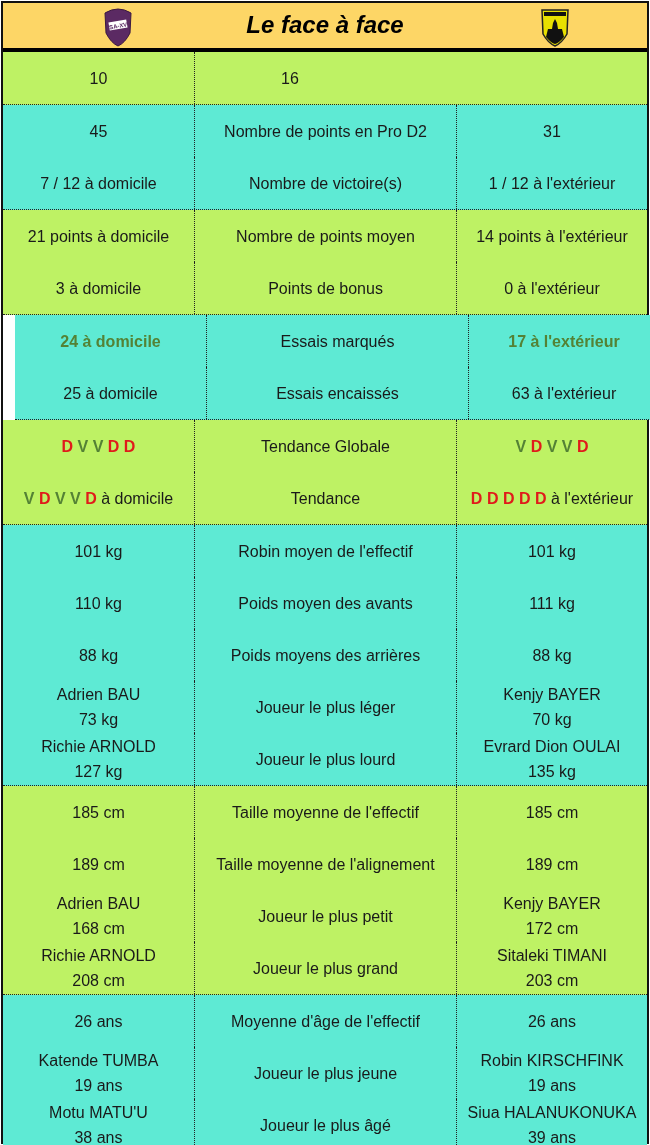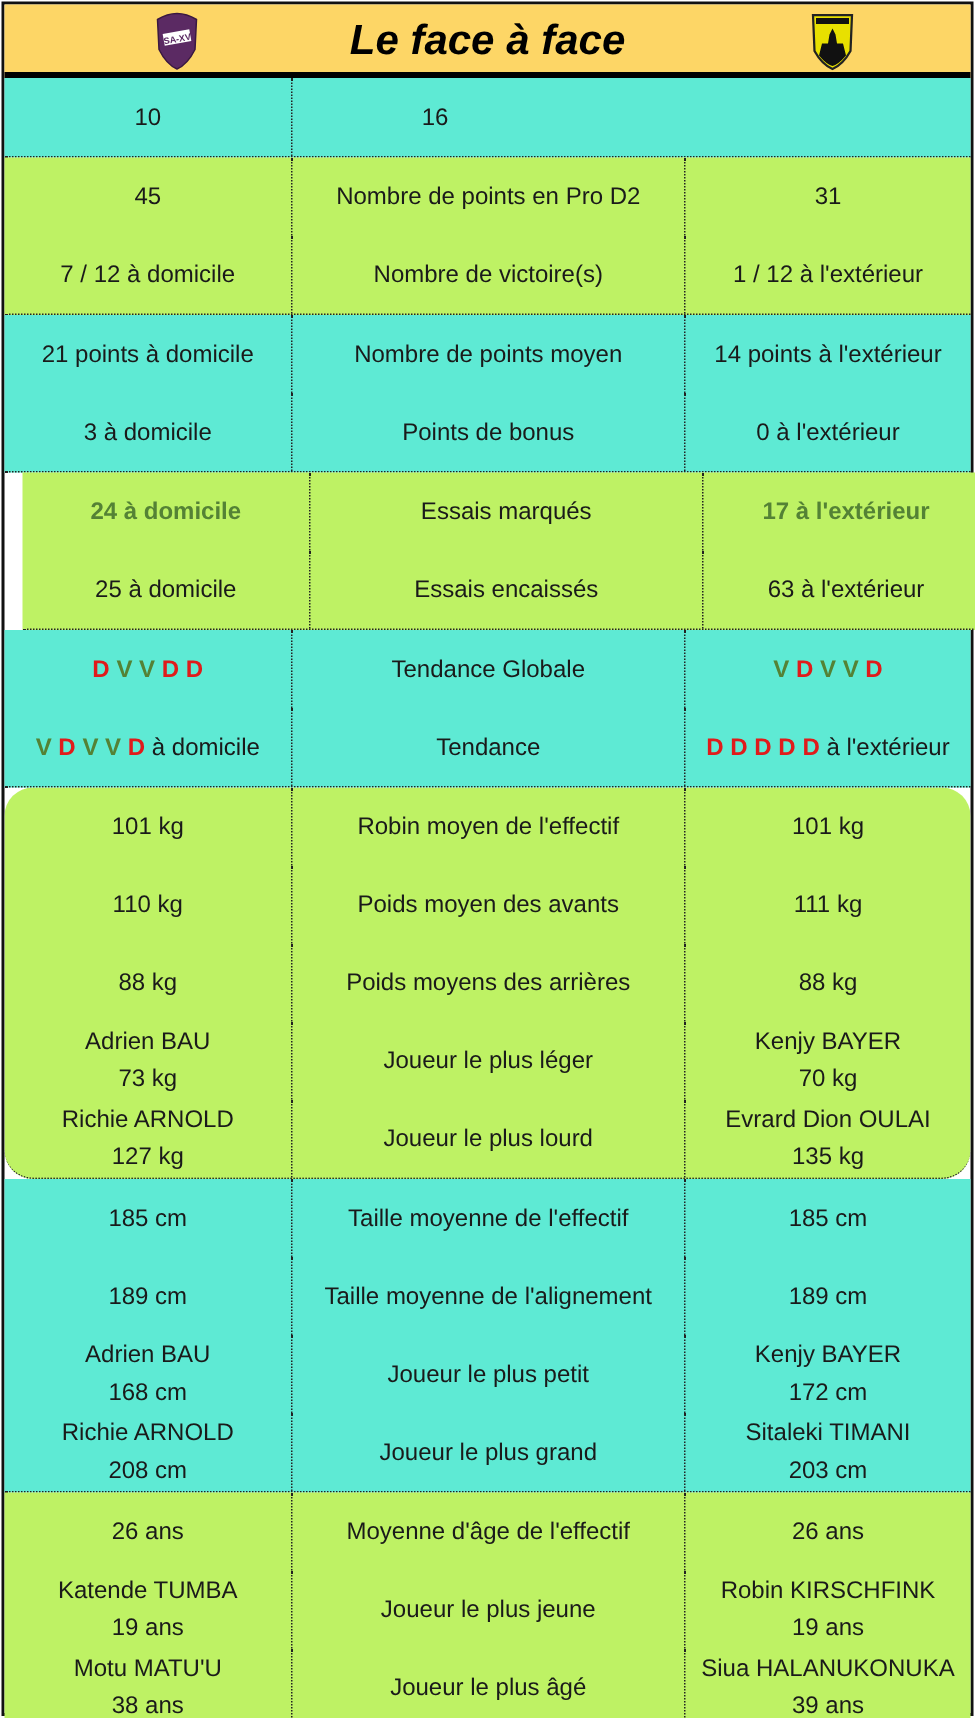--- a/index.html
+++ b/index.html
@@ -1,25 +1,25 @@
 <!DOCTYPE html>
 <html><head>
 <meta charset="utf-8">
 <style>
   * { box-sizing: border-box; margin: 0; padding: 0; }
   body { width: 650px; height: 1145px; background: #fff; font-family: "Liberation Sans", sans-serif; color: #1a1a1a; overflow: hidden; }
   .frame { position: absolute; left: 1px; top: 1px; width: 648px; height: 1143px; border: 2px solid #111; }
   .header { position: absolute; left: 0; top: 0; width: 644px; height: 49px; background: #fdd666; border-bottom: 4px solid #000; }
-  .title { position: absolute; left: 0; right: 0; top: 8px; text-align: center; font-size: 28px; font-weight: bold; font-style: italic; color: #000; }
+  .title { position: absolute; left: 0; right: 0; top: 8px; text-align: center; font-size: 24px; font-weight: bold; font-style: italic; color: #000; }
   .logo { position: absolute; top: 4px; width: 30px; height: 40px; }
   .logo-left { left: 100px; }
   .logo-right { left: 537px; }
   .section { position: absolute; left: 0; width: 644px; border-bottom: 1px dotted #222; }
-  .section.green { background: #5eead4; }
-  .section.cream { background: #bef264; }
+  .section.green { background: #bef264; }
+  .section.cream { background: #5eead4; }
   .section.last { border-bottom: none; }
   .row { position: relative; height: 52px; display: flex; }
   .cell { display: flex; align-items: center; justify-content: center; text-align: center; font-size: 16px; line-height: 25px; flex-direction: column; }
   .c1 { width: 192px; border-right: 1px dotted #222; }
   .c2 { width: 262px; border-right: 1px dotted #222; }
   .c3 { width: 190px; }
   .bold-green { color: #548235; font-weight: bold; }
   .v { color: #548235; font-weight: bold; }
   .d { color: #e01b1b; font-weight: bold; }
 </style>
@@ -125,21 +125,21 @@
         <div class="row">
           <div class="cell c1">
             <div><span class="v">V</span> <span class="d">D</span> <span class="v">V</span> <span class="v">V</span> <span class="d">D</span> <span>à domicile</span></div>
           </div>
           <div class="cell c2">Tendance</div>
           <div class="cell c3">
             <div><span class="d">D</span> <span class="d">D</span> <span class="d">D</span> <span class="d">D</span> <span class="d">D</span> <span>à l'extérieur</span></div>
           </div>
         </div>
       </div>
-      <div class="section cream" style="top: 522px; border-radius: 19px;">
+      <div class="section cream" style="top: 522px;">
         <div class="row">
           <div class="cell c1">
             <span>101 kg</span>
           </div>
           <div class="cell c2">Robin moyen de l'effectif</div>
           <div class="cell c3">
             <span>101 kg</span>
           </div>
         </div>
         <div class="row">

